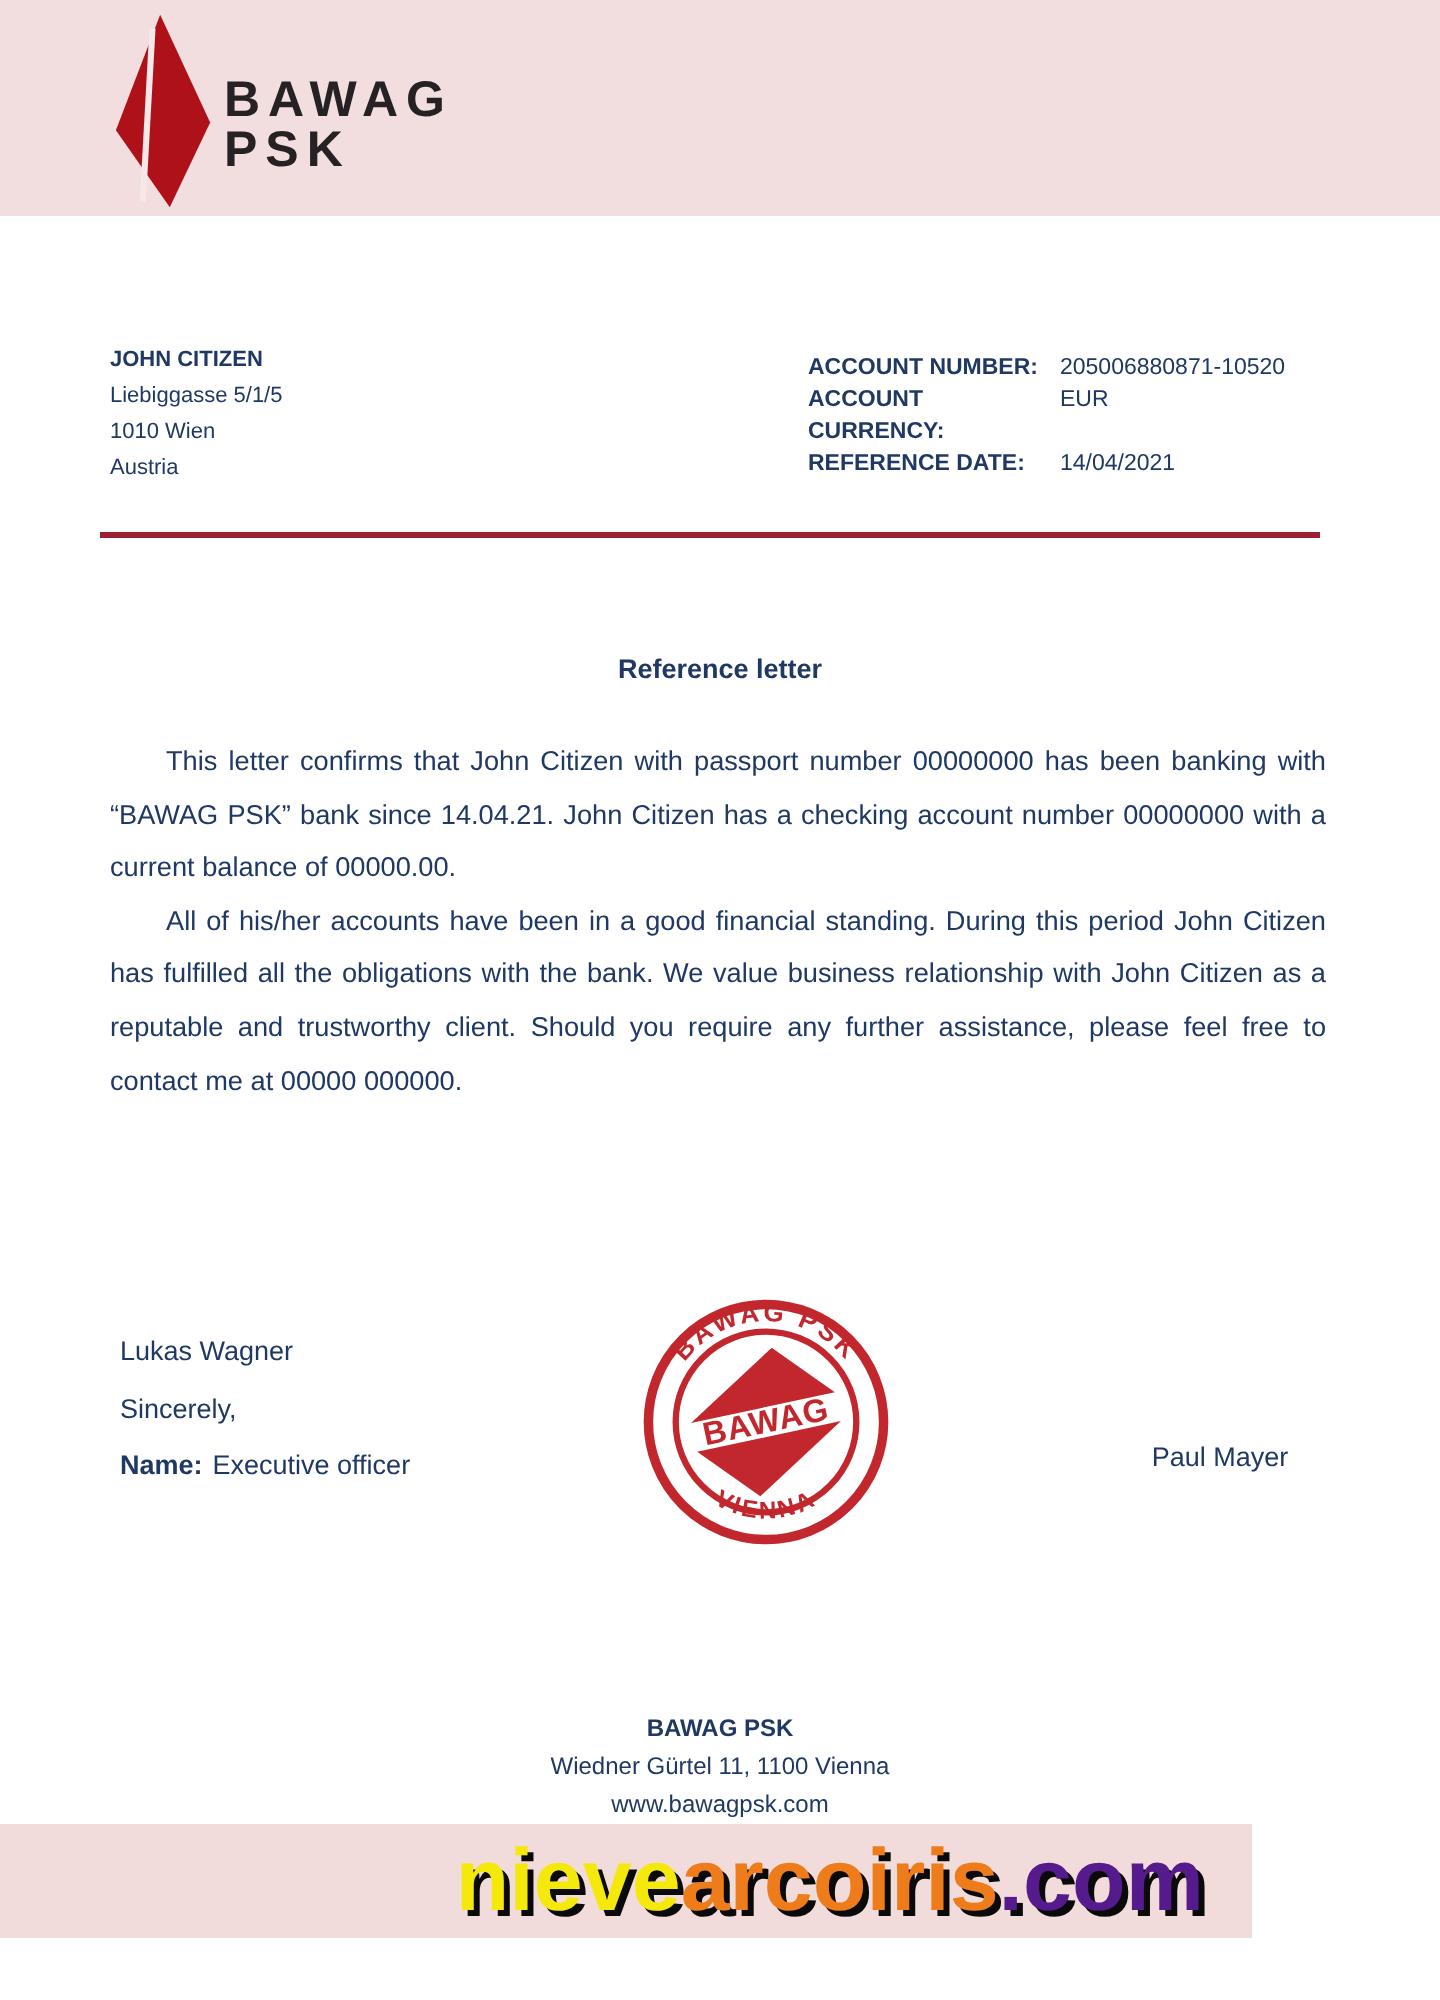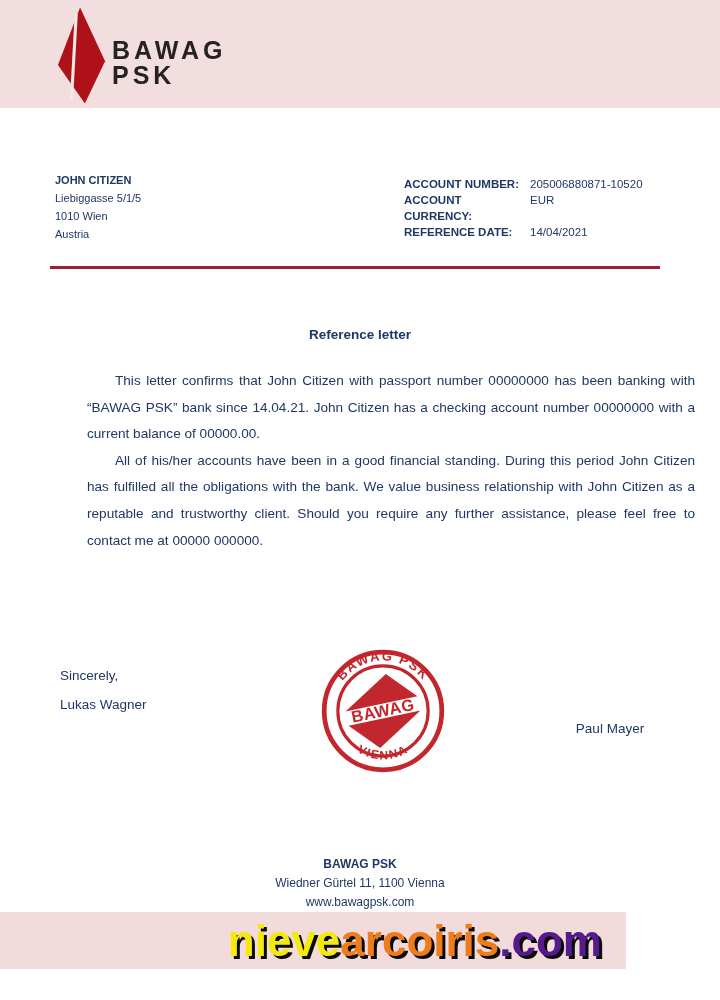--- a/index.html
+++ b/index.html
@@ -77,21 +77,20 @@
     font-weight: bold;
   }
   .letter-body {
     position: absolute;
     left: 55px; top: 368px;
     width: 608px;
     color: #1f3864;
     font-size: 13.6px;
     line-height: 26.6px;
     text-align: justify;
-    margin-left: 32px;
   }
   .letter-body p { text-indent: 28px; margin: 0; }
 
   
   .signature {
     position: absolute;
     left: 60px; top: 662px;
     color: #1f3864;
     font-size: 13.5px;
     line-height: 28.5px;
@@ -190,22 +189,25 @@
   <div class="divider-rule"></div>
 
   <div class="letter-title">Reference letter</div>
 
   <div class="letter-body">
     <p>This letter confirms that John Citizen with passport number 00000000 has been banking with “BAWAG PSK” bank since 14.04.21. John Citizen has a checking account number 00000000 with a current balance of 00000.00.</p>
     <p>All of his/her accounts have been in a good financial standing. During this period John Citizen has fulfilled all the obligations with the bank. We value business relationship with John Citizen as a reputable and trustworthy client. Should you require any further assistance, please feel free to contact me at 00000 000000.</p>
   </div>
 
   <div class="signature">
+    <div>Lukas Wagner</div>
     <div>Sincerely,</div>
-    <div>Lukas Wagner</div>
+    <div>
+      <span class="role-label">Name:</span><span>Executive officer</span>
+    </div>
   </div>
 
   <svg class="stamp" viewBox="0 0 120 120">
     <defs>
       <path id="stamp-top-arc" d="M 12,60 A 48,48 0 0 1 108,60" fill="none"></path>
       <path id="stamp-bottom-arc" d="M 14,60 A 46,46 0 0 0 106,60" fill="none"></path>
     </defs>
     <circle cx="60" cy="60" r="56" fill="none" stroke="#c1272d" stroke-width="4.5"></circle>
     <circle cx="60" cy="60" r="43" fill="none" stroke="#c1272d" stroke-width="3"></circle>
     <text font-family="Liberation Sans, sans-serif" font-size="12.5" font-weight="bold" fill="#c1272d" letter-spacing="1.5">

